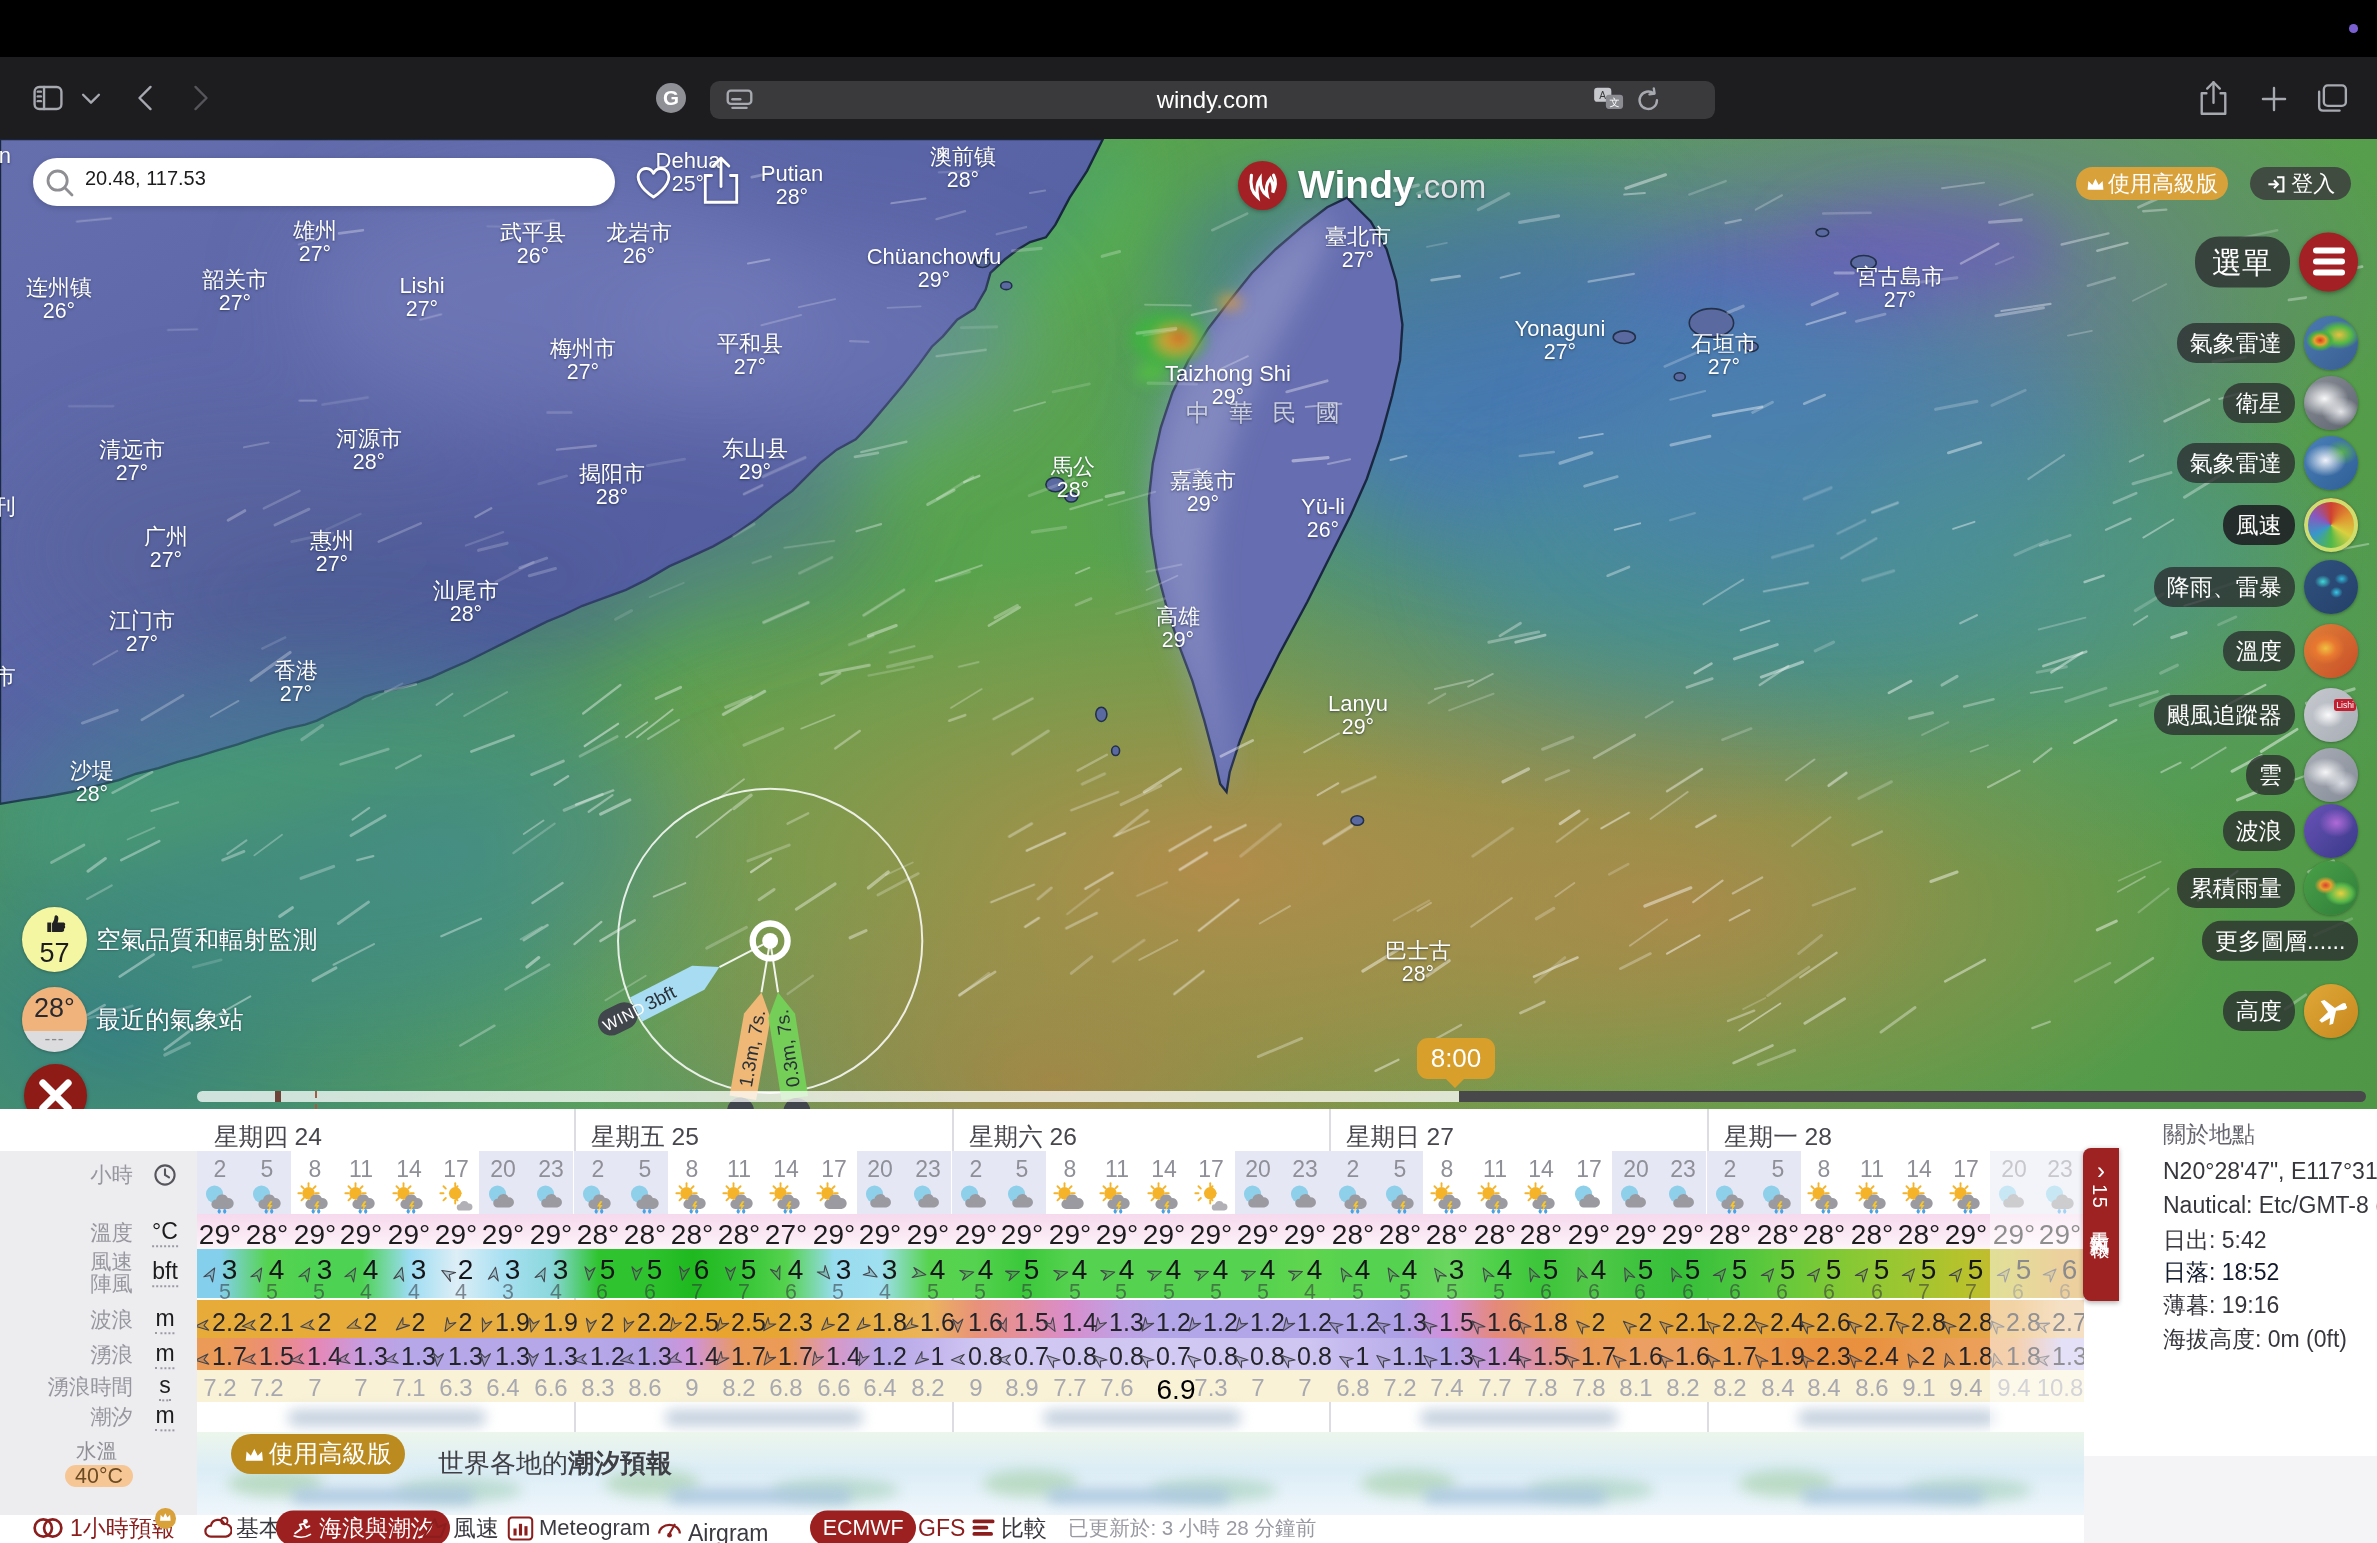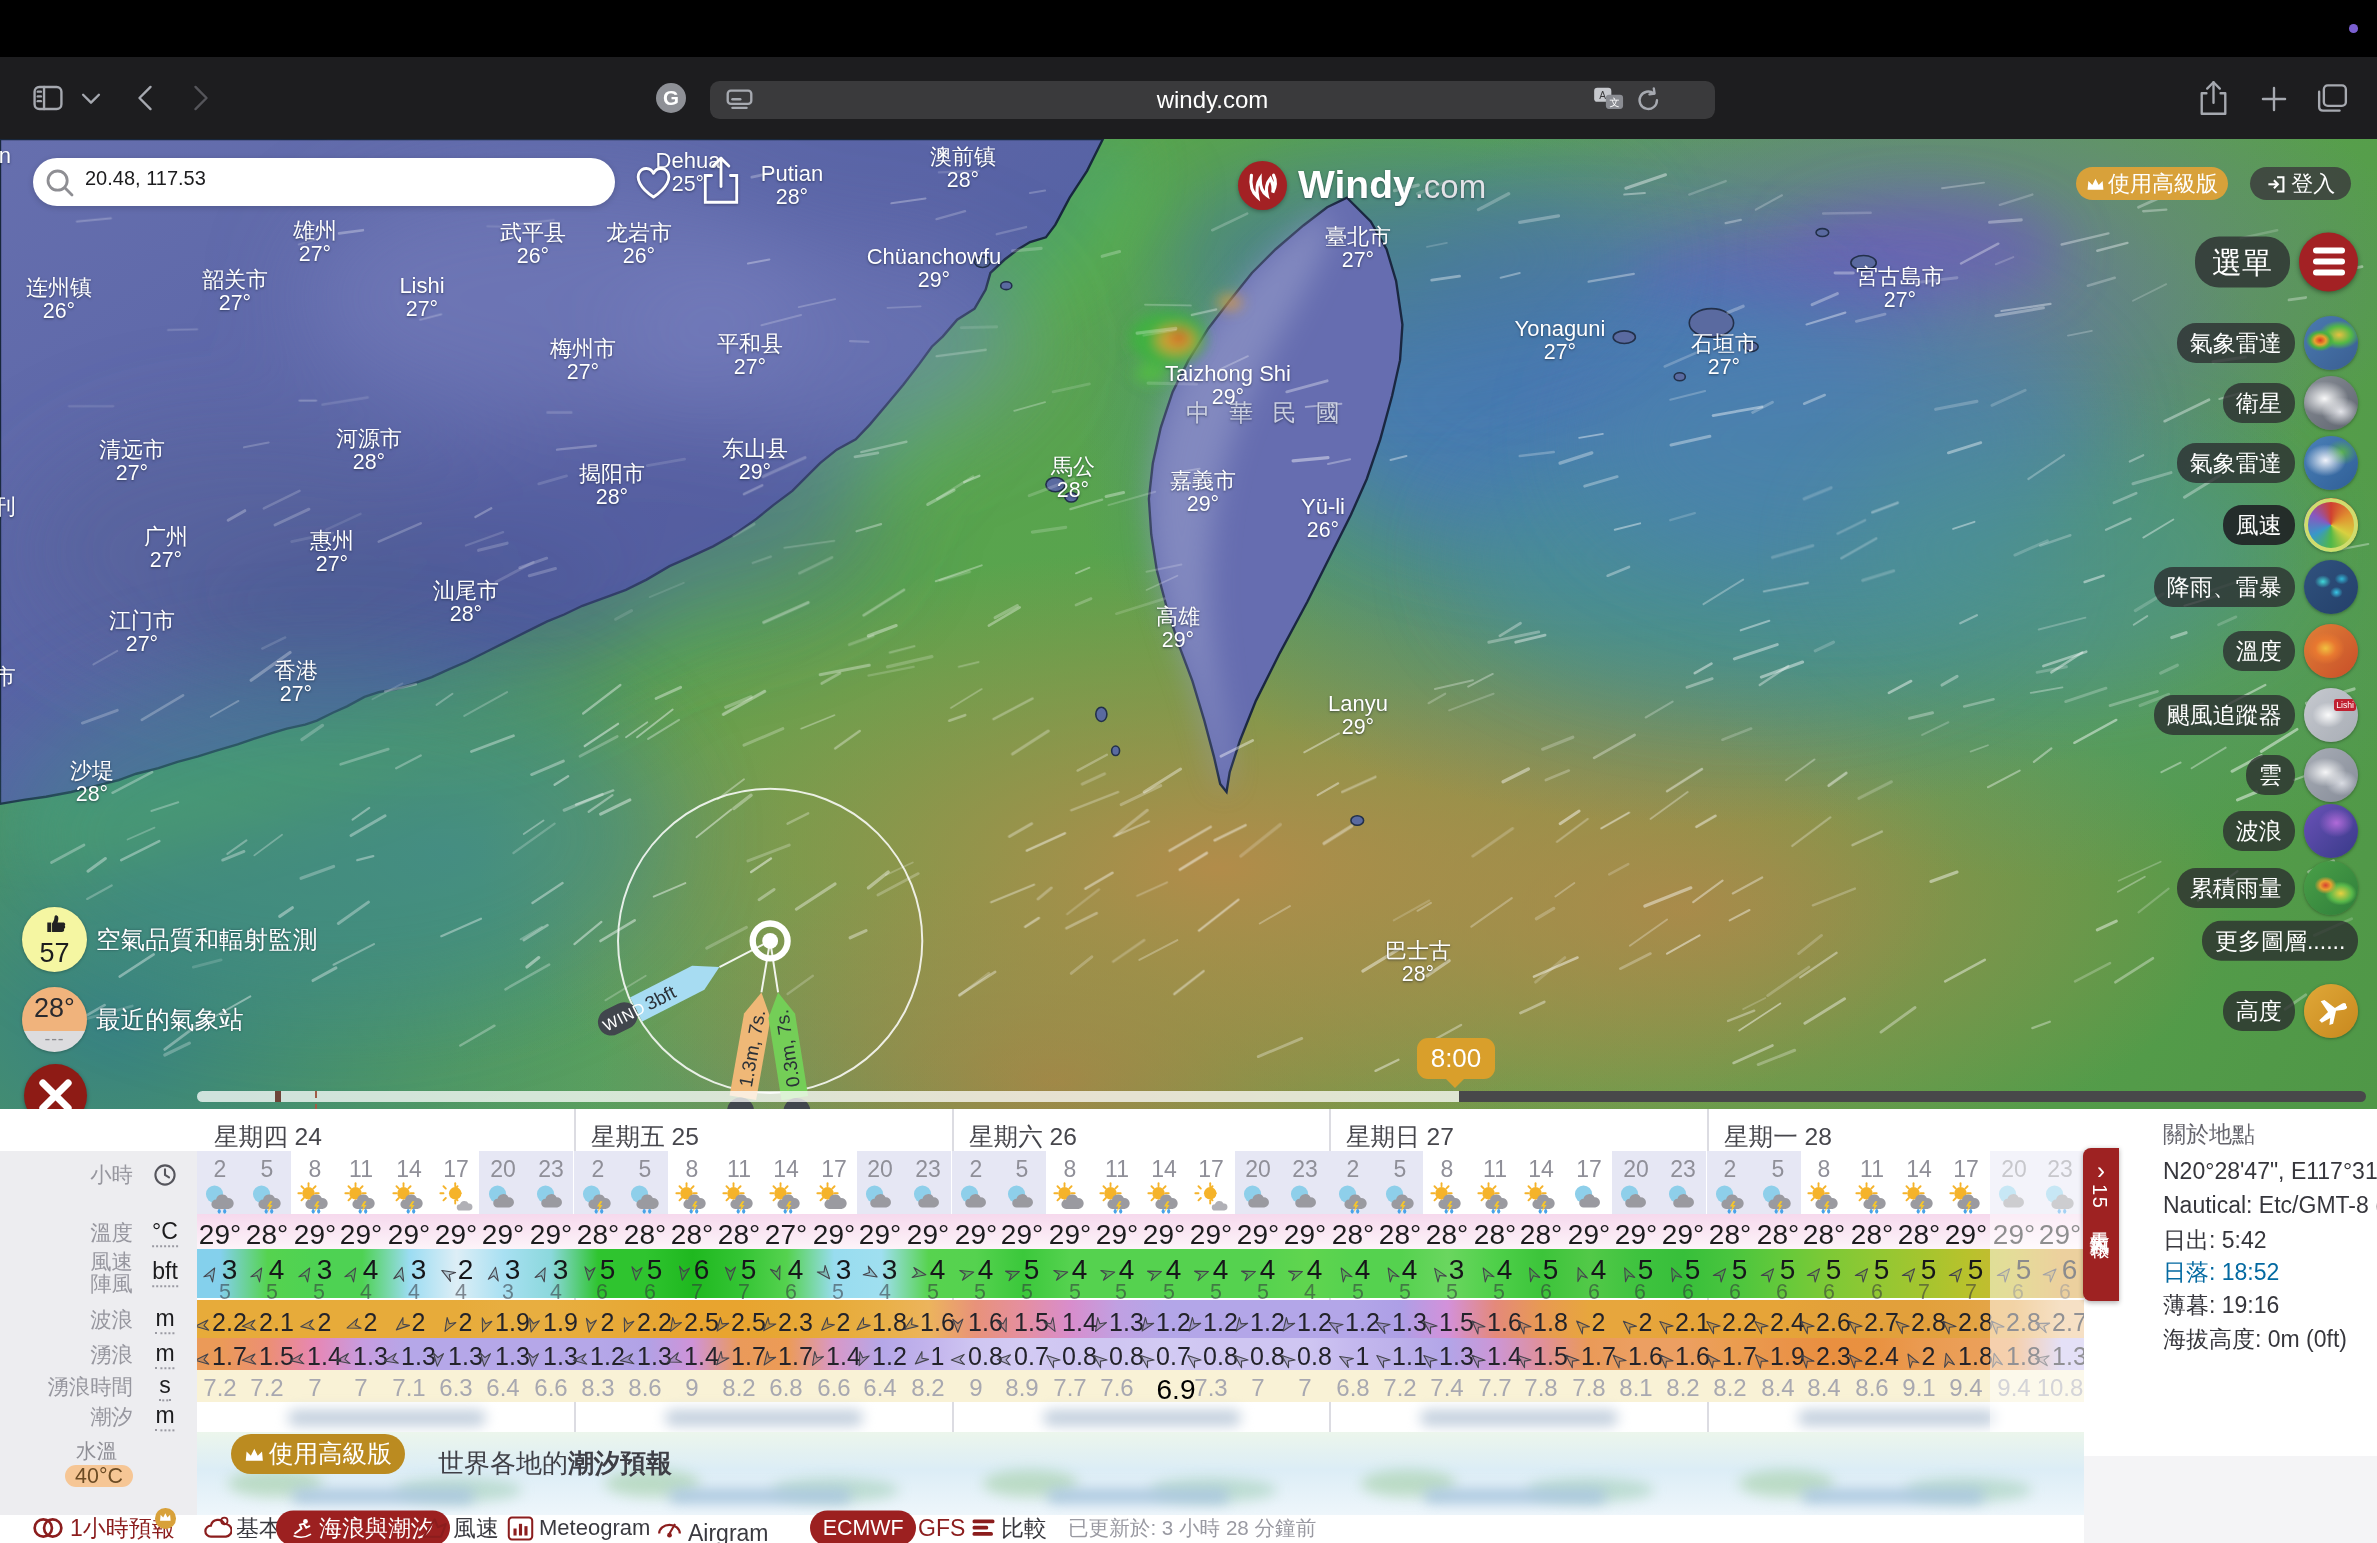--- a/index.html
+++ b/index.html
@@ -1772,21 +1772,21 @@
       <div class="ll" style="top:307px">潮汐</div>
       <div class="lu" style="left:165px;top:307px"><i>m</i></div>
       <div class="abs" style="left:76px;top:328px;font-size:20.6px;color:#8f8f96">水溫</div>
       <div class="abs" style="left:65px;top:356px;width:68px;height:22px;background:#f6c695;border-radius:11px;text-align:center;line-height:22px;font-size:21.4px;color:#6b4b24">40°C</div>
       <div class="abs" style="left:1990px;top:42px;width:94px;height:281px;background:rgba(255,255,255,.5)"></div>
       <div class="abs" id="rpanel"></div>
       <div class="rl" style="left:2163px;top:9.5px;color:#66666e">關於地點</div>
       <div class="rl" style="left:2163px;top:49px;color:#36363c">N20°28'47", E117°31'48"</div>
       <div class="rl" style="left:2163px;top:83px;color:#36363c">Nautical: Etc/GMT-8 (+0</div>
       <div class="rl" style="left:2163px;top:116px;color:#36363c">日出: 5:42</div>
-      <div class="rl" style="left:2163px;top:148px;color:#0369a1">日落: 18:52</div>
+      <div class="rl" style="left:2163px;top:148px;color:#0f172a">日落: 18:52</div>
       <div class="rl" style="left:2163px;top:181px;color:#36363c">薄暮: 19:16</div>
       <div class="rl" style="left:2163px;top:215px;color:#36363c">海拔高度: 0m (0ft)</div>
       <div class="abs" id="rtab"></div>
       <div class="abs" style="left:2083px;top:48px;width:36px;text-align:center;color:#fff;font-size:24px">›</div>
       <div class="abs" style="left:2089px;top:75px;width:25px;color:#fff;font-size:20px;writing-mode:vertical-rl;letter-spacing:1.6px">15 天天氣預報</div>
       <div class="abs" id="belowR"></div>
       <div class="abs" id="tobar"></div>
       <svg class="abs" style="left:32px;top:408px" width="32" height="22" viewBox="0 0 40 28">
         <circle cx="14" cy="14" r="11" fill="none" stroke="#8b1d1d" stroke-width="3.4"></circle>
         <circle cx="26" cy="14" r="11" fill="none" stroke="#8b1d1d" stroke-width="3.4"></circle>

